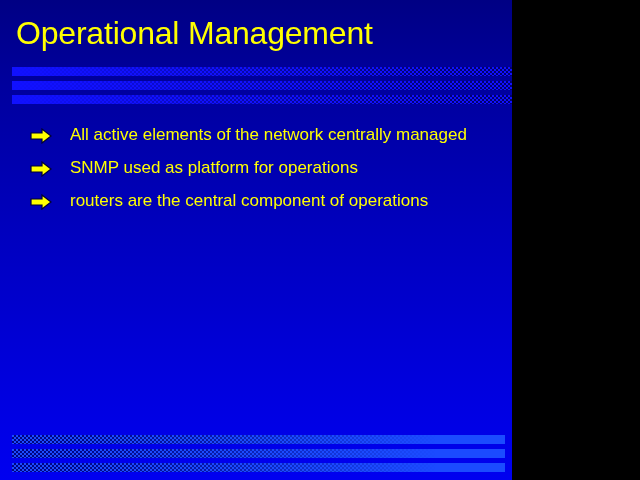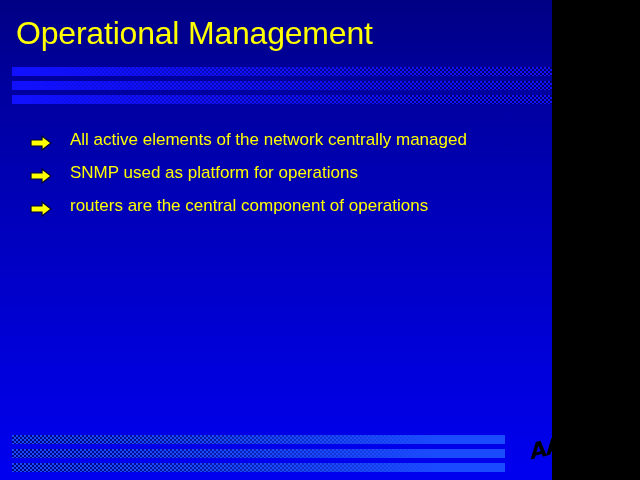--- a/index.html
+++ b/index.html
@@ -10,21 +10,20 @@
   }
 
   #slide {
     position: relative;
     width: 512px;
     height: 480px;
     overflow: hidden;
     font-family: "Liberation Sans", sans-serif;
     
     background: linear-gradient(to bottom, #000084 0%, #00009e 18%, #0000bb 45%, #0000d6 72%, #0000f0 100%);
-    padding-left: 40px;
   }
 
   
   #title {
     position: absolute;
     left: 16px;
     top: 14px;
     font-size: 32px;
     line-height: 38px;
     color: #ffff00;
@@ -88,21 +87,21 @@
   
   #bullets {
     position: absolute;
     left: 30px;
     top: 118px;
     width: 580px;
   }
 
   .bullet-row {
     display: flex;
-    align-items: flex-end;
+    align-items: center;
     height: 33px;
   }
 
   .bullet-marker {
     flex: 0 0 auto;
     width: 40px;
     padding-top: 3px;
     line-height: 0;
   }
 

